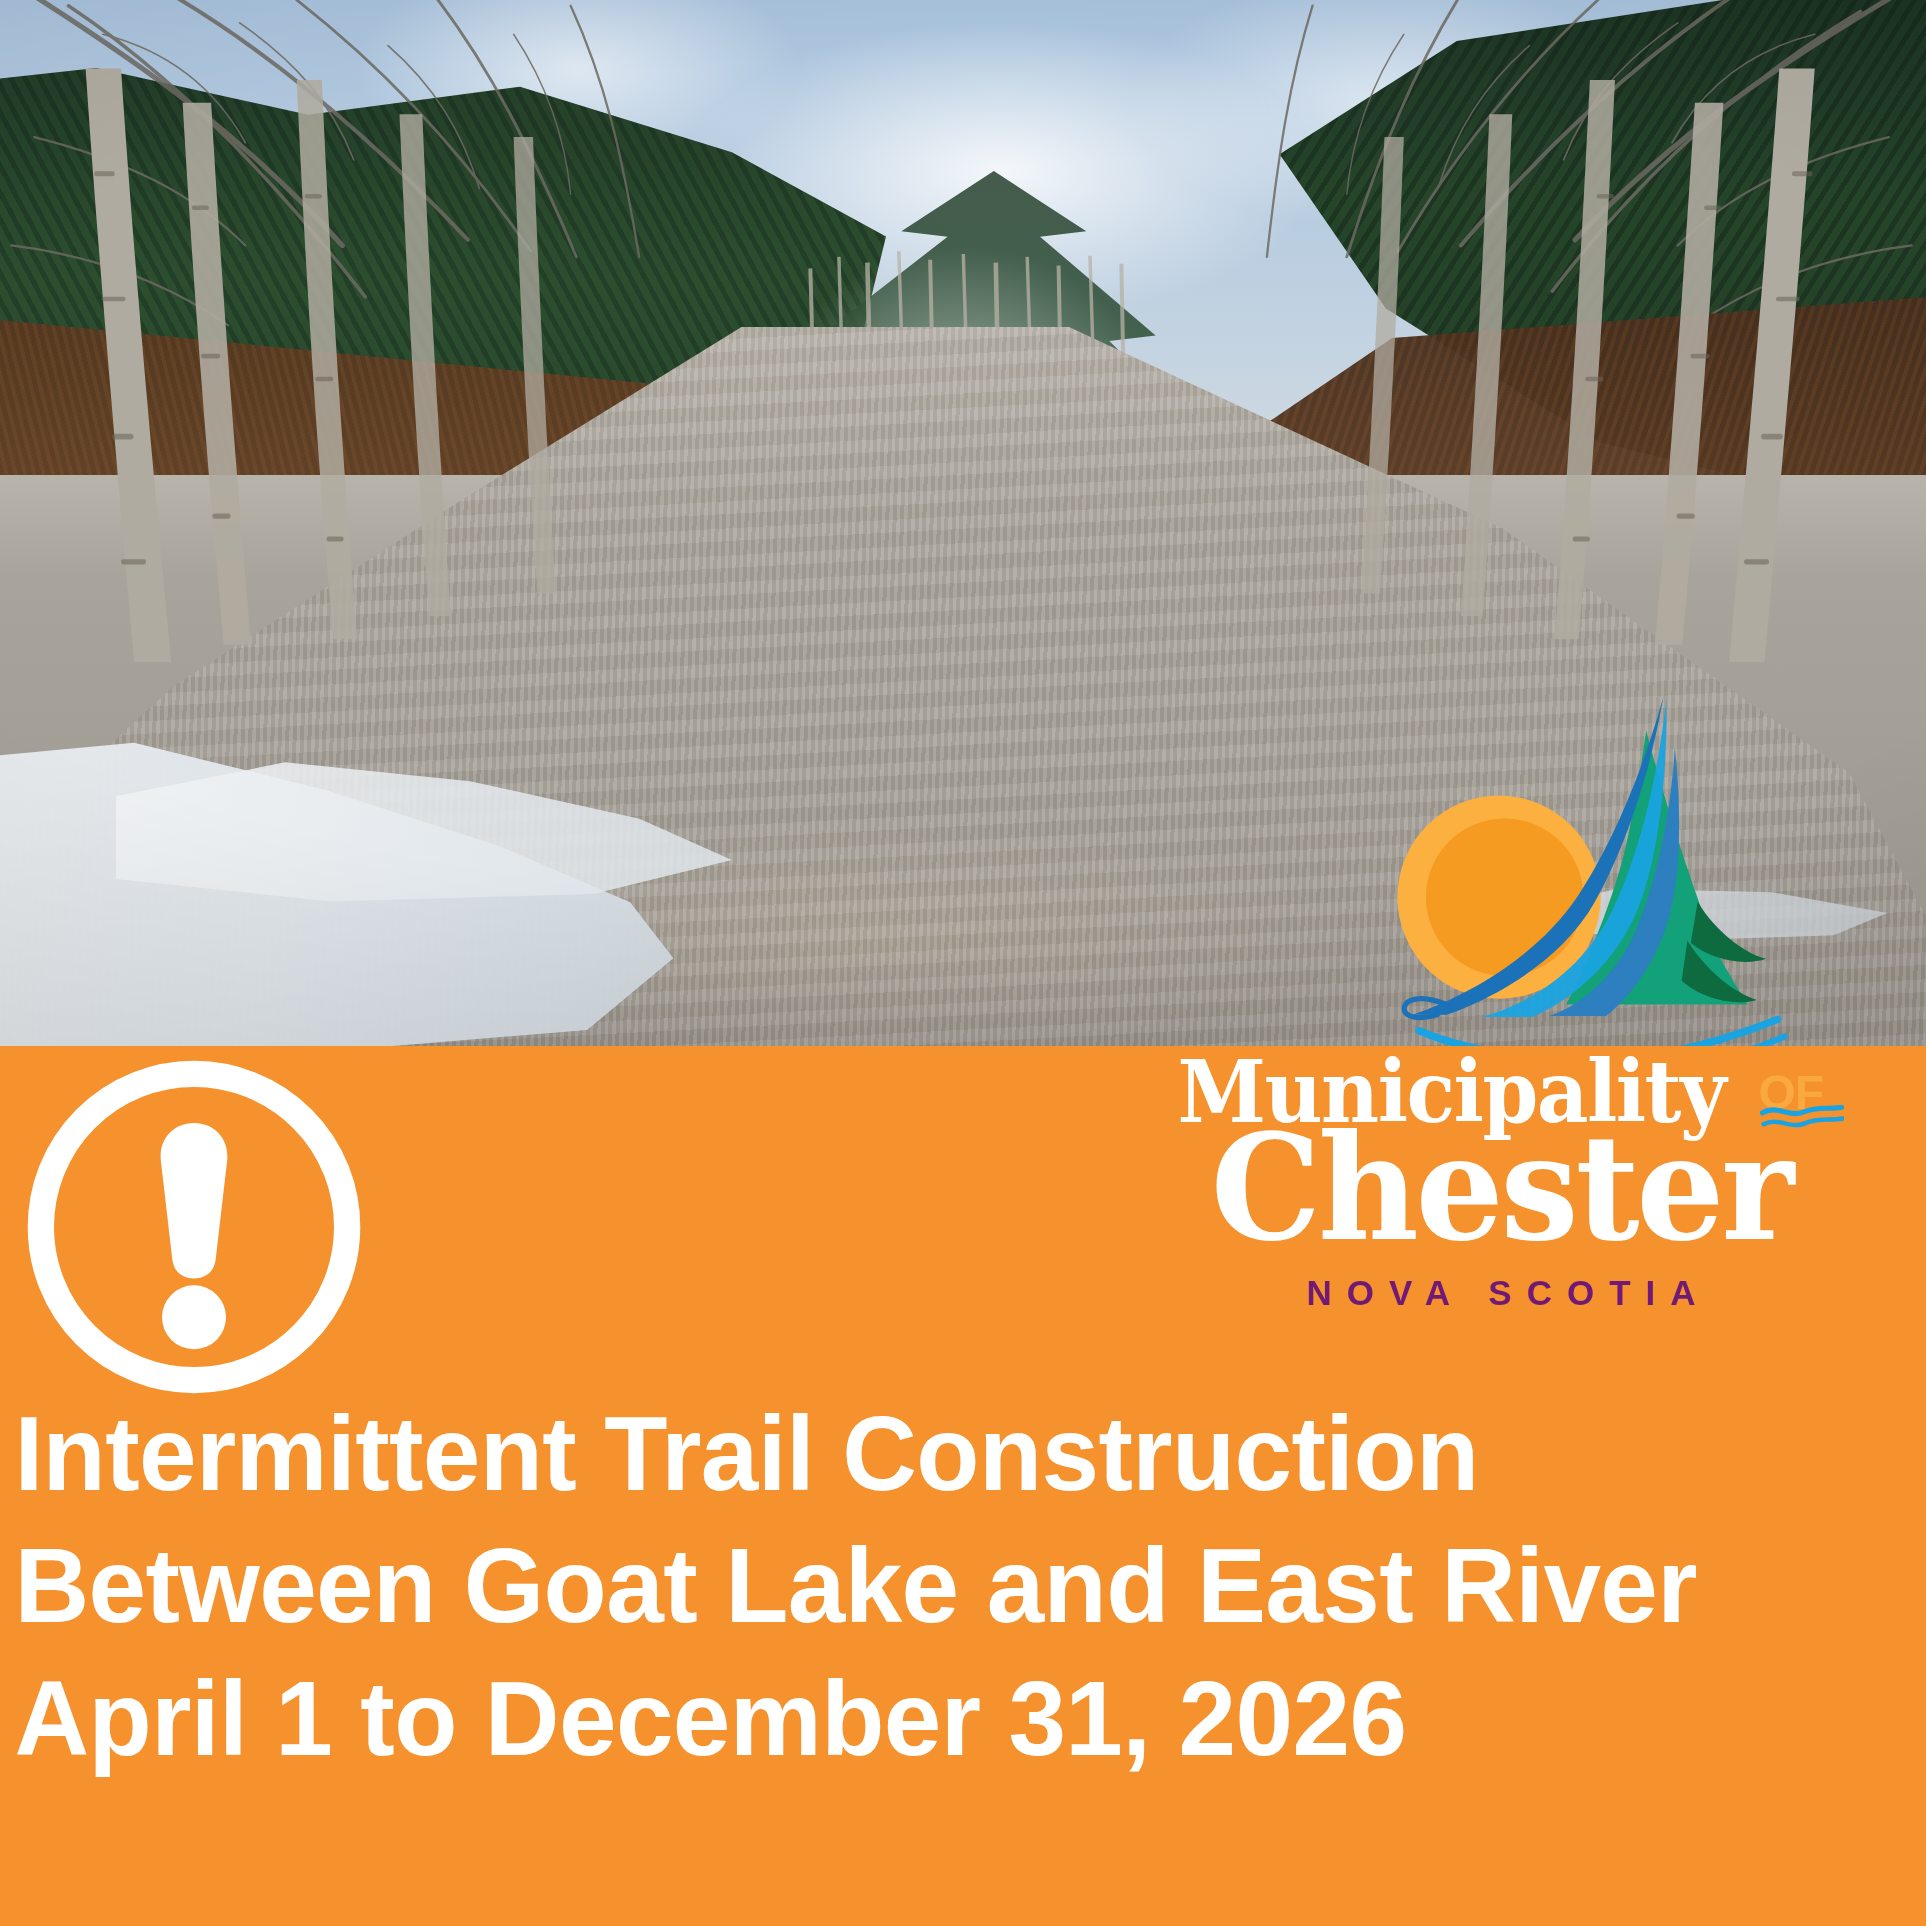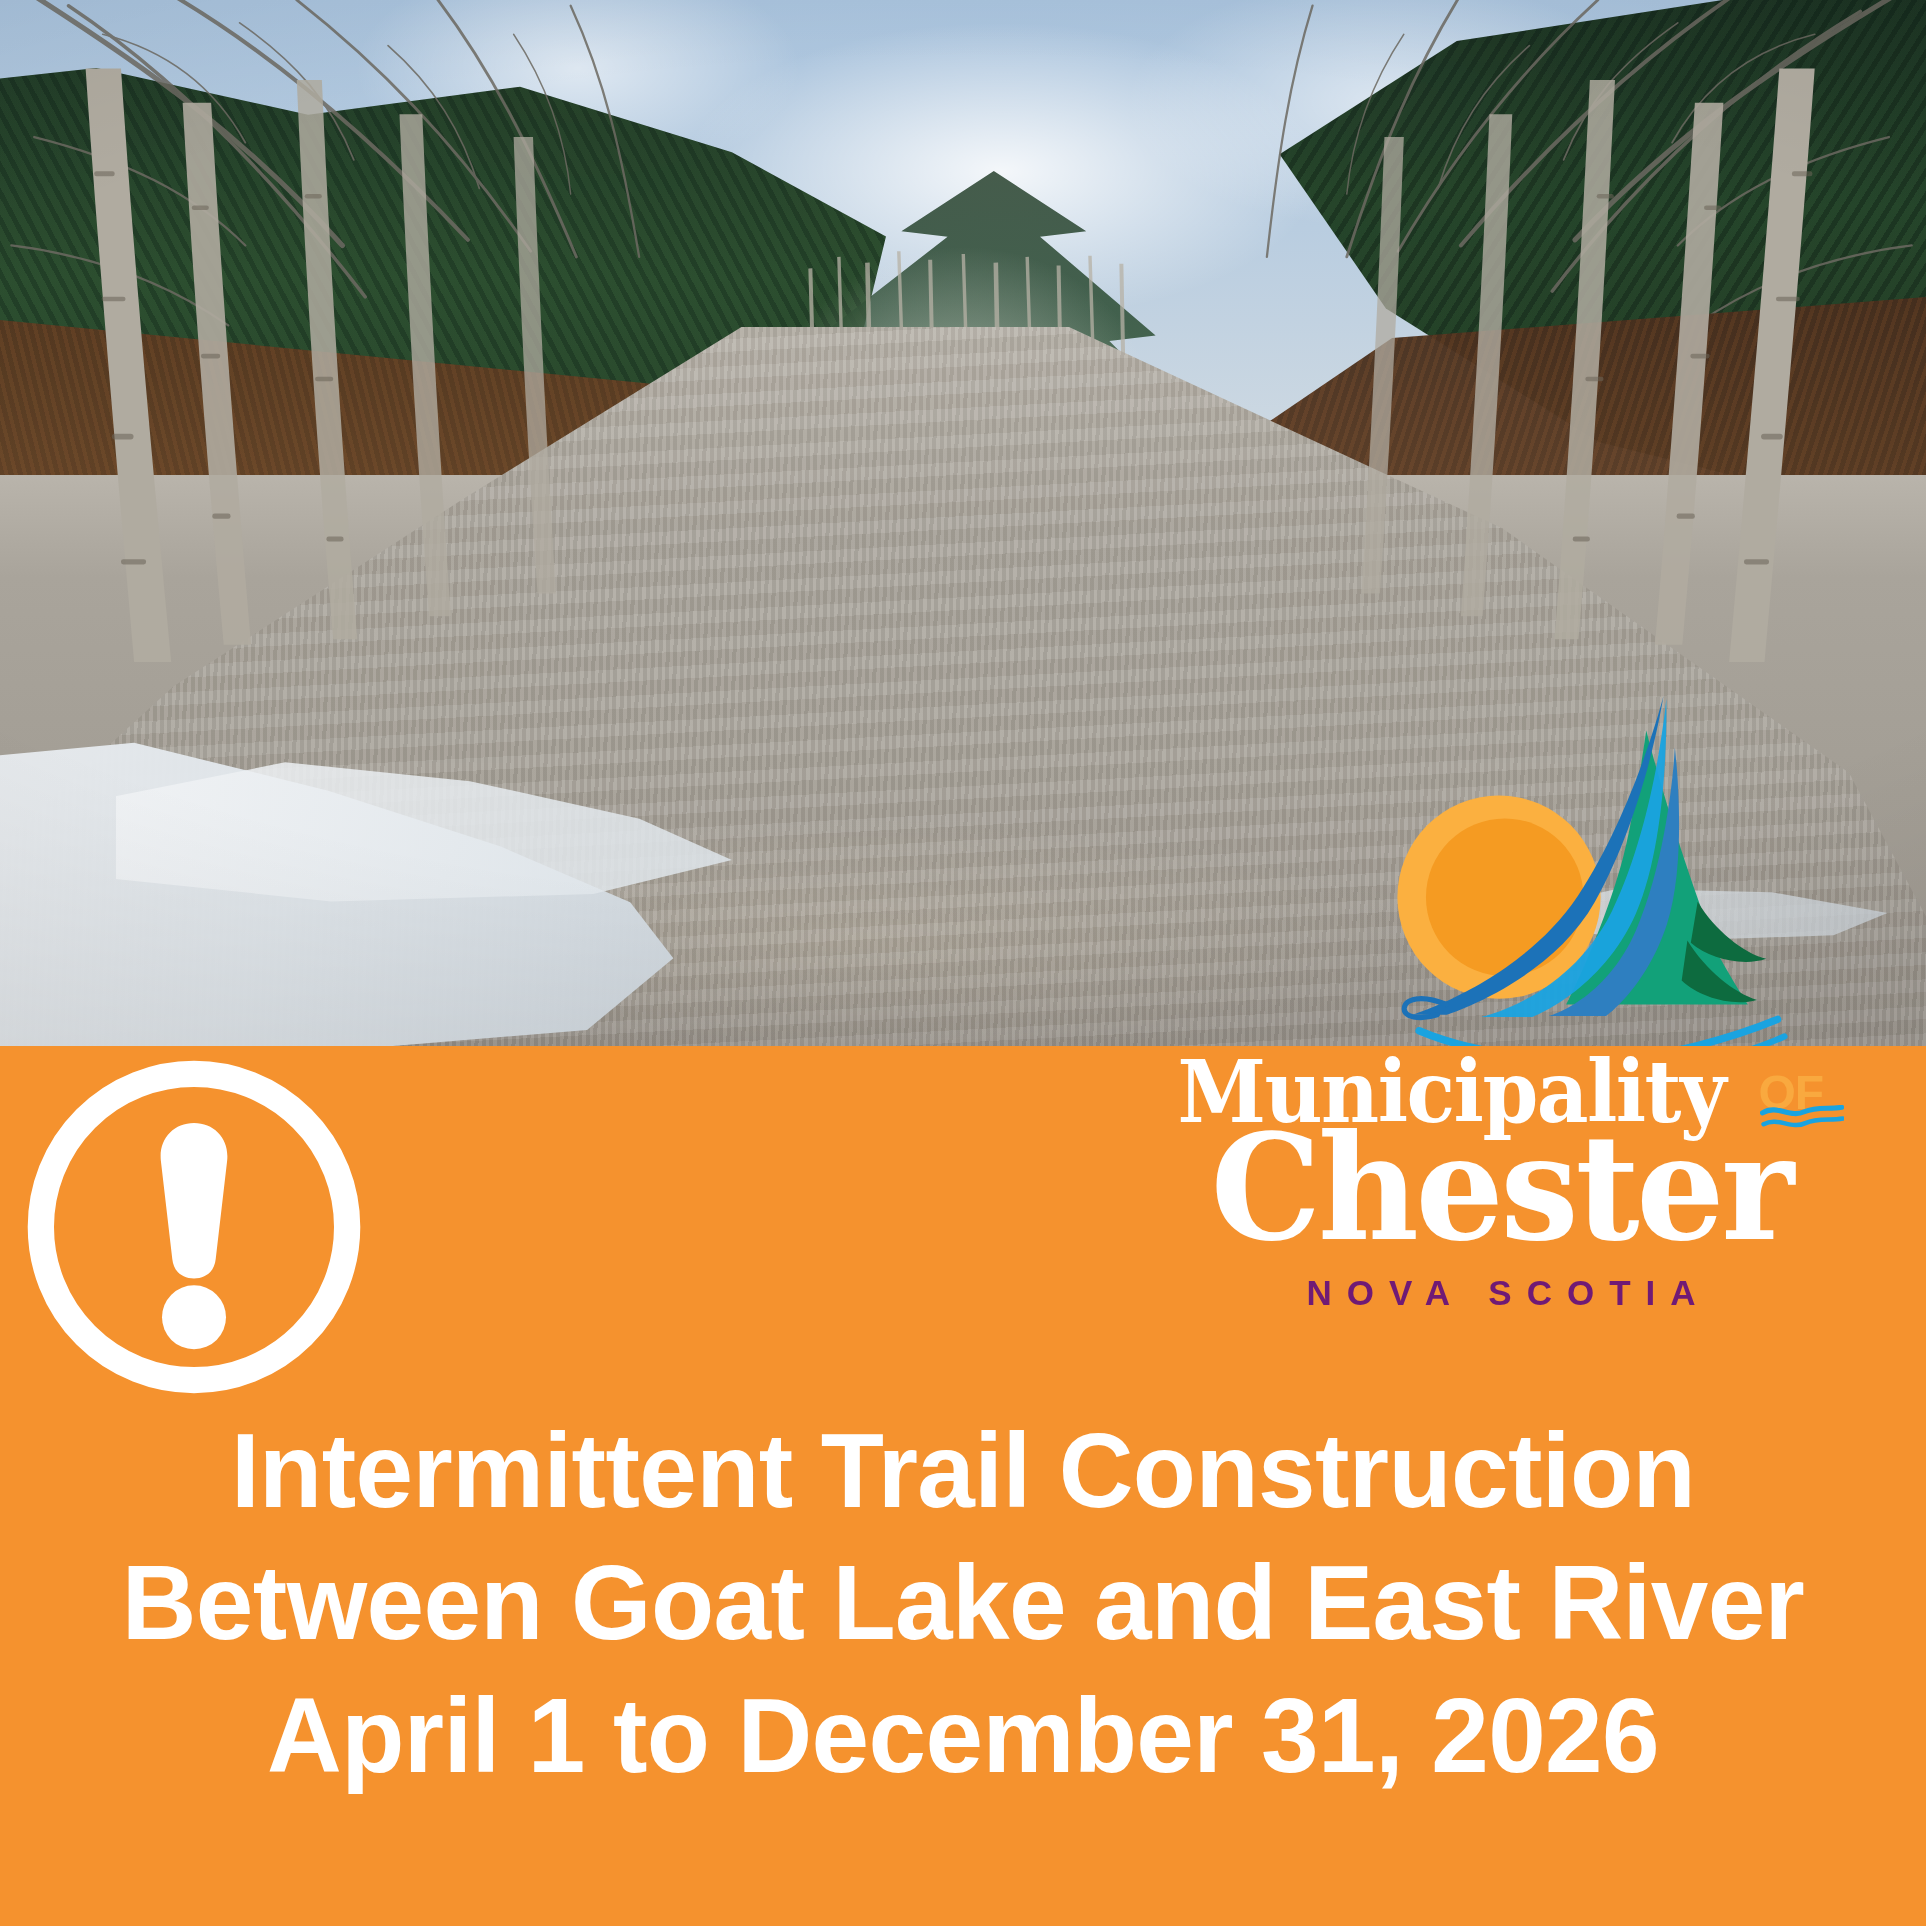--- a/index.html
+++ b/index.html
@@ -194,22 +194,22 @@
     font-size:35px;
     letter-spacing:15px;
     color:#701a75;
     margin-top:21px;
     padding-left:15px;
     white-space:nowrap;
   }
 
   
   #headline{
-    position:absolute;left:0;right:0;top:359px;
-    text-align:center;
+    position:absolute;left:0;right:0;top:342px;
+    text-align:left;
     color:#ffffff;
   }
   .hl-line{
     font-family:"Liberation Sans Narrow","Liberation Sans",sans-serif;
     font-weight:700;
     font-size:105px;
     line-height:1.26;
     letter-spacing:-0.6px;
     white-space:nowrap;
     transform:scaleX(.985);

